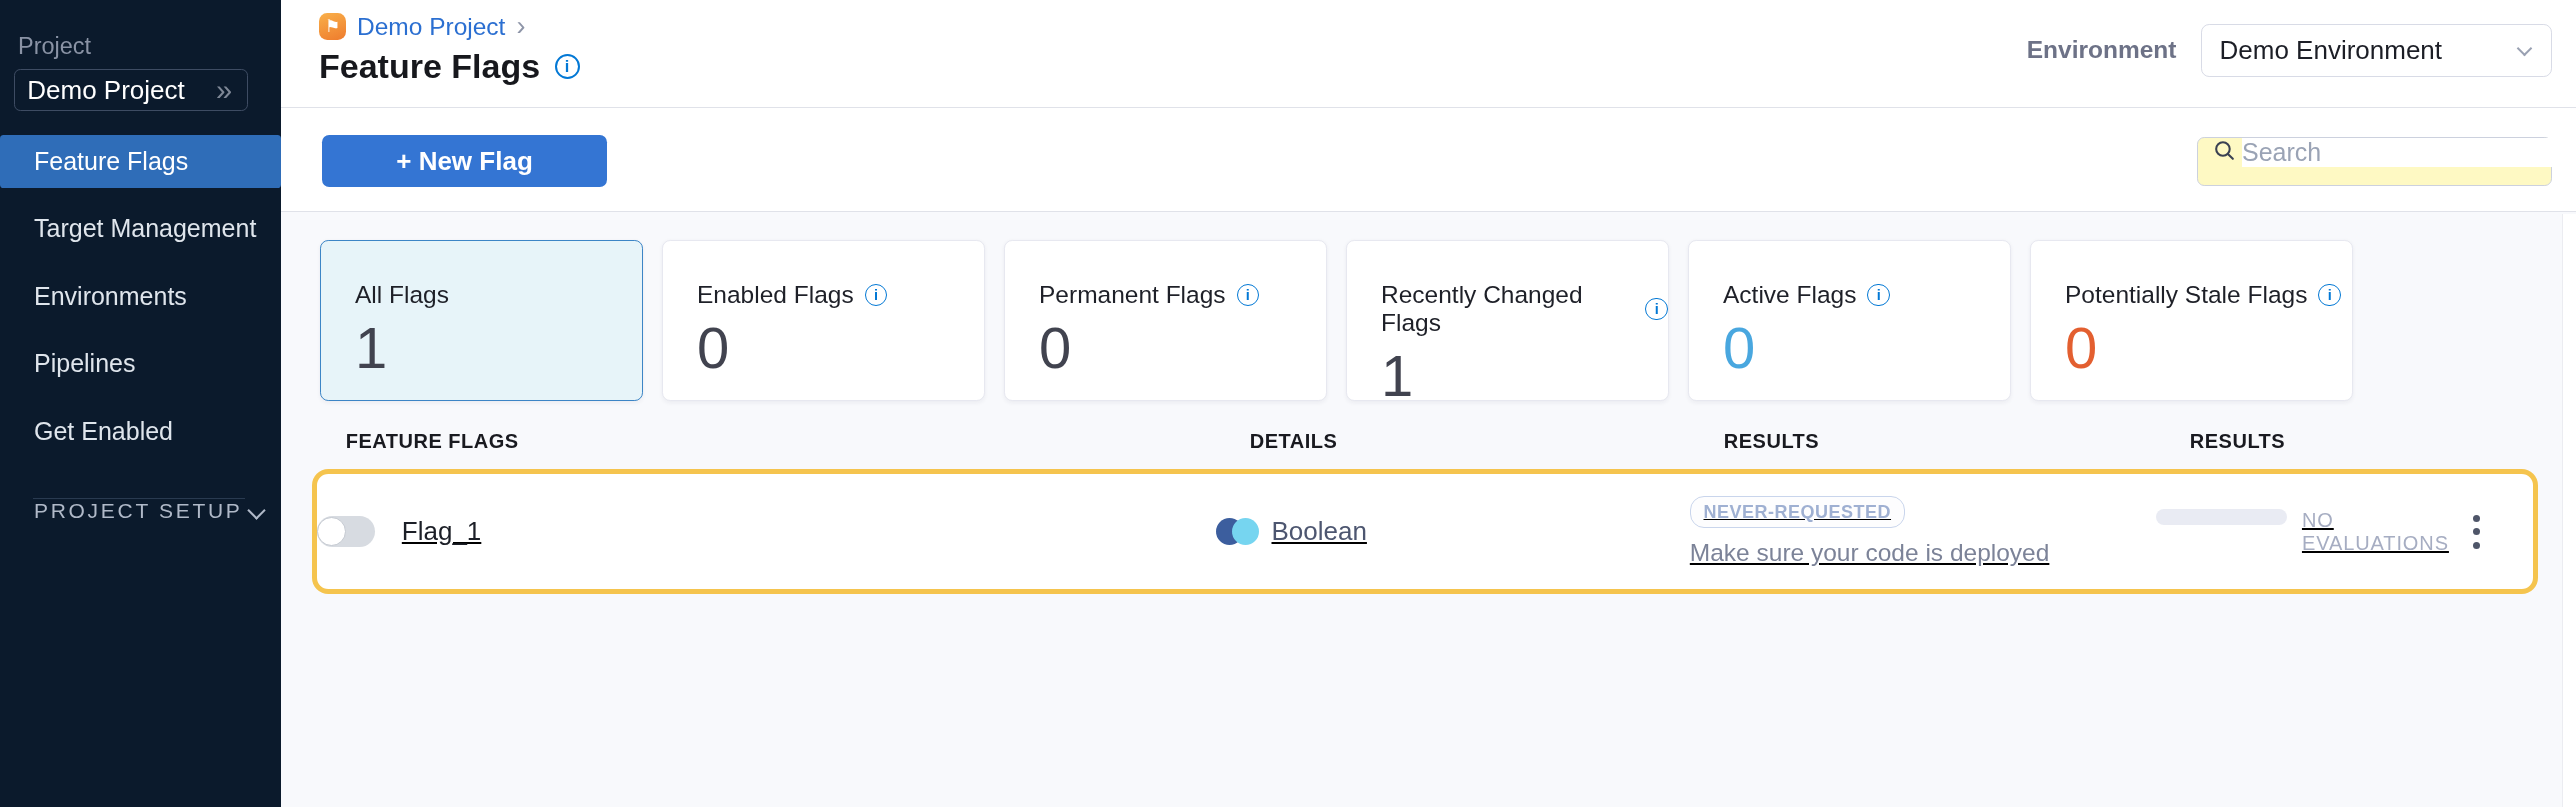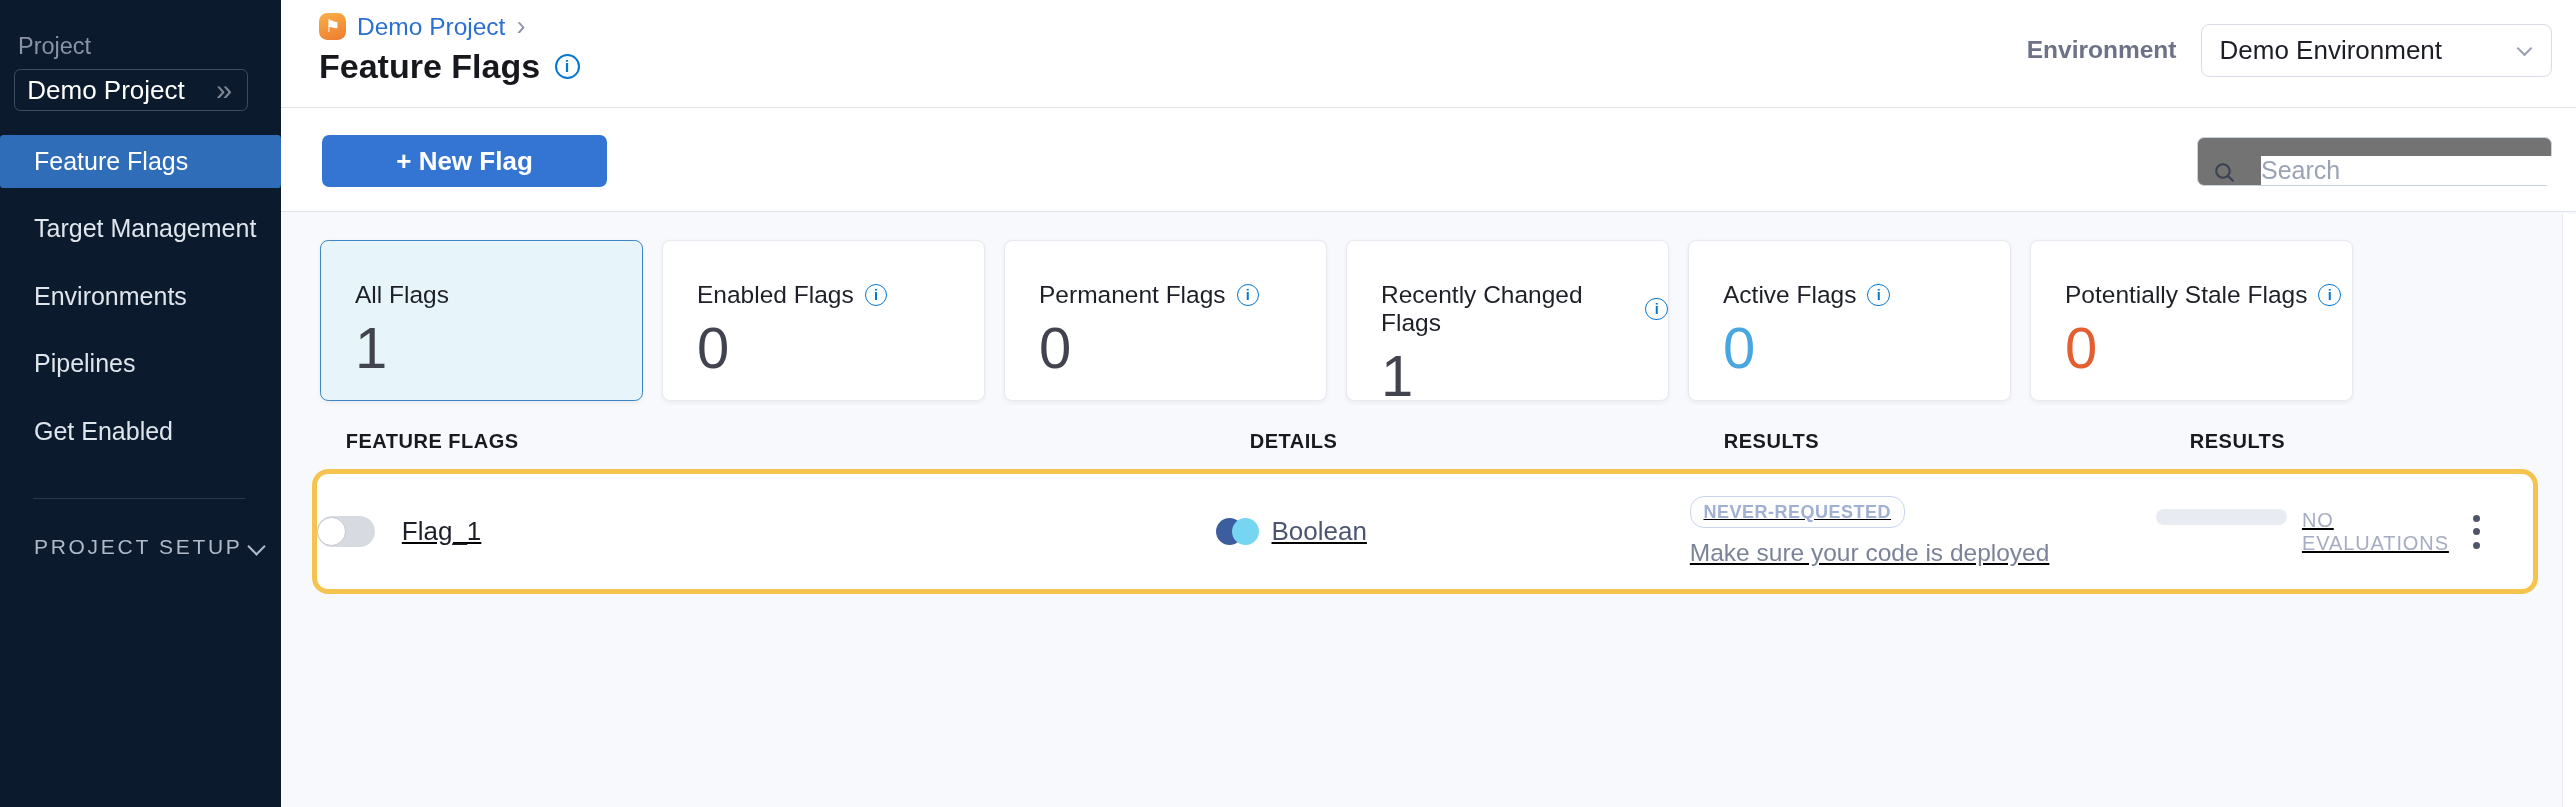--- a/index.html
+++ b/index.html
@@ -10,21 +10,21 @@
   .project-label { margin:33px 0 9px 18px; font-size:23.5px; color:#8a93a5; }
   .project-selector { margin-left:13.6px; width:234px; height:42px; border:1.8px solid #3e4c63; border-radius:6.3px;
       display:flex; align-items:center; justify-content:space-between; padding:0 14.5px 0 12.7px; cursor:pointer; }
   .project-selector .value { color:#ffffff; font-size:26px; }
   .project-selector .expand { color:#7e8796; font-size:29px; line-height:1; }
   .nav { margin-top:23.5px; }
   .nav-item { height:53px; margin-bottom:14.5px; display:flex; align-items:center; padding-left:34px;
       font-size:25px; color:#dfe5ec; cursor:pointer; }
   .nav-item.selected { background:#2f6db8; color:#ffffff; border-radius:3.6px; }
   .sidebar-divider { margin:40px 36px 0 33px; border-top:1.8px solid #293a50; }
-  .section-header { margin-top:36px; padding-left:34px; display:flex; align-items:center; gap:6px;
+  .section-header { padding-left:34px; display:flex; align-items:center; gap:6px;
       color:#b0b9c8; font-size:21px; letter-spacing:2.7px; cursor:pointer; }
   .chev-down { width:20px; height:20px; display:inline-block; position:relative; }
   .chev-down::before { content:""; position:absolute; left:1.8px; top:3.6px; width:11px; height:11px;
       border-right:2.7px solid #b0b9c8; border-bottom:2.7px solid #b0b9c8; transform:rotate(45deg); }
 
   
   .main { position:absolute; left:281px; top:0; width:2295px; height:808px; background:#f8f9fc; }
   .page-header { position:relative; height:108px; background:#ffffff; border-bottom:1.8px solid #e0e2e9; }
   .breadcrumb { position:absolute; left:38px; top:11px; display:flex; align-items:center; gap:11px; }
   .ff-logo { width:27px; height:27px; border-radius:8.2px; background:linear-gradient(160deg,#f9b04a,#ee7b2d);
@@ -42,21 +42,21 @@
   .env-select .value { font-size:26px; color:#1c1e26; }
   .chev-sm { width:18px; height:18px; position:relative; }
   .chev-sm::before { content:""; position:absolute; left:2.7px; top:1.8px; width:9px; height:9px;
       border-right:2.7px solid #9aa1b2; border-bottom:2.7px solid #9aa1b2; transform:rotate(45deg); }
 
   .toolbar { position:relative; height:104px; background:#ffffff; border-bottom:1.8px solid #e0e2e9; }
   .new-flag-btn { position:absolute; left:41px; top:27px; width:285px; height:52px; background:#3475d3;
       border:none; border-radius:7.2px; color:#ffffff; font-size:26px; font-weight:bold; cursor:pointer;
       font-family:"Liberation Sans",sans-serif; }
   .search-box { position:absolute; right:24.5px; top:29px; width:355px; height:49px; border:1.8px solid #ccd1de;
-      border-radius:7.2px; background:#737373; display:flex; align-items:flex-end; padding:0 14.5px; gap:24px; }
+      border-radius:7.2px; background:#fef9c3; display:flex; align-items:flex-start; padding:0 14.5px; gap:5px; }
   .search-box input { border:none; outline:none; flex:1; font-size:25px; color:#3a3d49;
       font-family:"Liberation Sans",sans-serif; }
   .search-box input::placeholder { color:#9aa3b5; }
 
   .content { position:relative; padding:28px 0 0 39px; }
 
   
   .cards { display:flex; gap:19px;align-items:flex-end; }
   .stat-card { width:323px; height:161px; background:#ffffff; border:1.8px solid #e7e8f0; border-radius:8.2px;
       padding:40px 0 0 34px; box-shadow:0 1.8px 4.5px rgba(40,41,61,0.06); cursor:pointer; }

